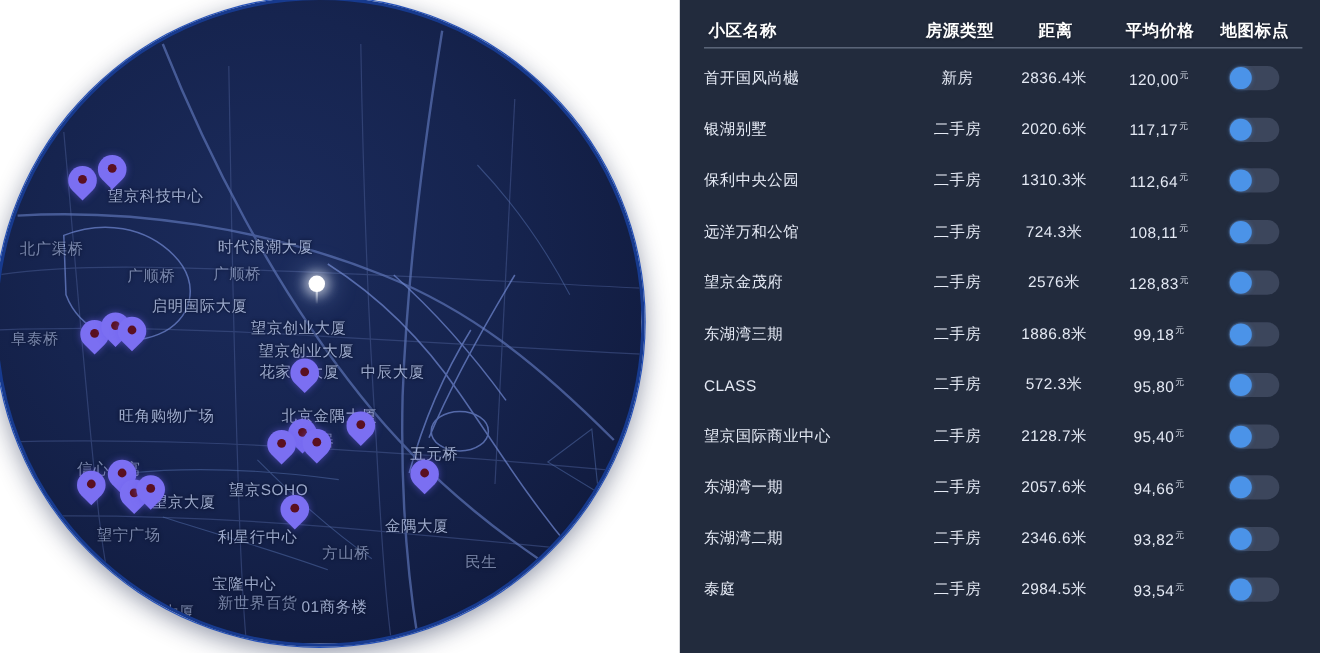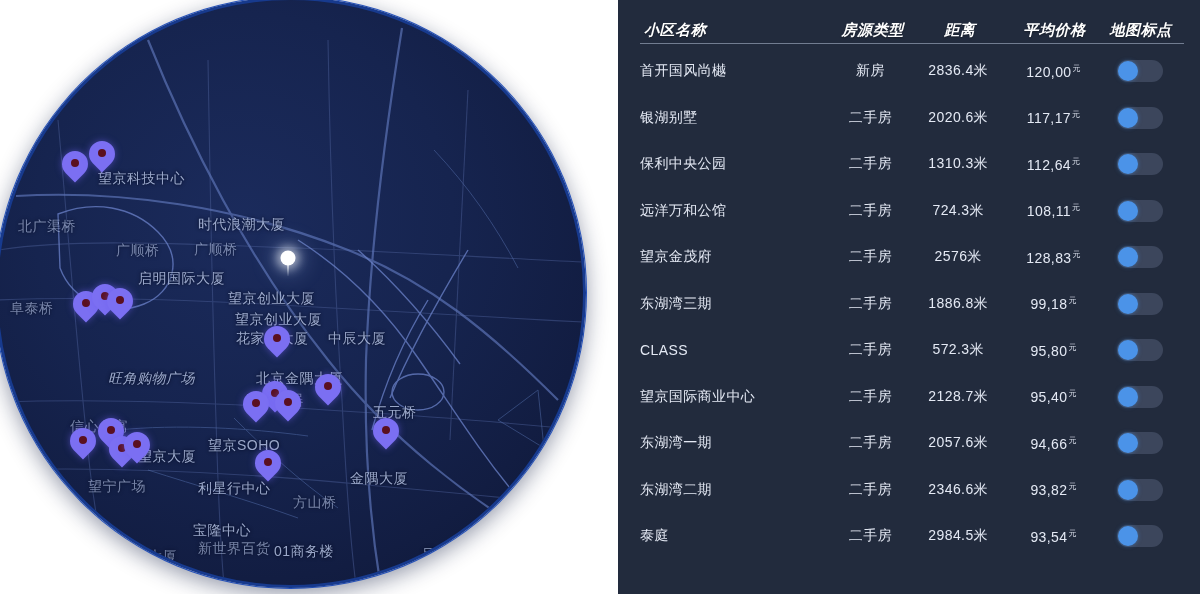--- a/index.html
+++ b/index.html
@@ -107,25 +107,24 @@
   .table-pane {
     position: relative;
     width: 582px;
     height: 594px;
     background: #222b3d;
     flex: none;
     overflow: hidden;
   }
   .t-head {
     display: flex;
-    align-items: flex-end;
+    align-items: center;
     height: 40px;
     padding: 16px 22px 0 22px;
     box-sizing: border-box;
-    font-style: italic;
   }
   .t-head .cell {
     color: #ffffff;
     font-size: 15px;
     font-weight: bold;
     letter-spacing: 0.6px;
     filter: blur(0.35px);
     text-shadow: 0 1px 2px rgba(0,0,0,0.4);
   }
   .divider {
@@ -228,35 +227,35 @@
             <div class="place-label" style="left: 200px; top: 216px;">时代浪潮大厦</div>
             <div class="place-label dim" style="left: 118px; top: 242px;">广顺桥</div>
             <div class="place-label dim" style="left: 196px; top: 241px;">广顺桥</div>
             <div class="place-label" style="left: 140px; top: 270px;">启明国际大厦</div>
             <div class="place-label" style="left: 230px; top: 290px;">望京创业大厦</div>
             <div class="place-label" style="left: 237px; top: 311px;">望京创业大厦</div>
             <div class="place-label dim" style="left: 12px; top: 300px;">阜泰桥</div>
             <div class="place-label" style="left: 238px; top: 330px;">花家地大厦</div>
             <div class="place-label" style="left: 330px; top: 330px;">中辰大厦</div>
             <div class="place-label" style="left: 258px; top: 370px;">北京金隅大厦</div>
-            <div class="place-label" style="left: 110px; top: 370px; font-style: italic;">旺角购物广场</div>
+            <div class="place-label" style="left: 110px; top: 370px;">旺角购物广场</div>
             <div class="place-label dim" style="left: 248px; top: 392px;">国美电器</div>
             <div class="place-label" style="left: 375px; top: 404px;">五元桥</div>
             <div class="place-label" style="left: 352px; top: 470px;">金隅大厦</div>
             <div class="place-label" style="left: 210px; top: 437px;">望京SOHO</div>
             <div class="place-label" style="left: 140px; top: 448px;">望京大厦</div>
             <div class="place-label dim" style="left: 72px; top: 418px;">信心公寓</div>
             <div class="place-label dim" style="left: 90px; top: 478px;">望宁广场</div>
             <div class="place-label" style="left: 200px; top: 480px;">利星行中心</div>
             <div class="place-label dim" style="left: 295px; top: 494px;">方山桥</div>
             <div class="place-label" style="left: 195px; top: 522px;">宝隆中心</div>
             <div class="place-label dim" style="left: 200px; top: 540px;">新世界百货</div>
             <div class="place-label" style="left: 276px; top: 543px;">01商务楼</div>
             <div class="place-label dim" style="left: 150px; top: 548px;">大厦</div>
-            <div class="place-label dim" style="left: 425px; top: 502px; margin-top: 44px;">民生</div>
+            <div class="place-label dim" style="left: 425px; top: 502px;">民生</div>
           </div>
         <div id="map-pins">
             <div class="pin" style="left: 77px; top: 185px;">
               <span class="body"></span>
               <span class="dot"></span>
             </div>
             <div class="pin" style="left: 104px; top: 175px;">
               <span class="body"></span>
               <span class="dot"></span>
             </div>

